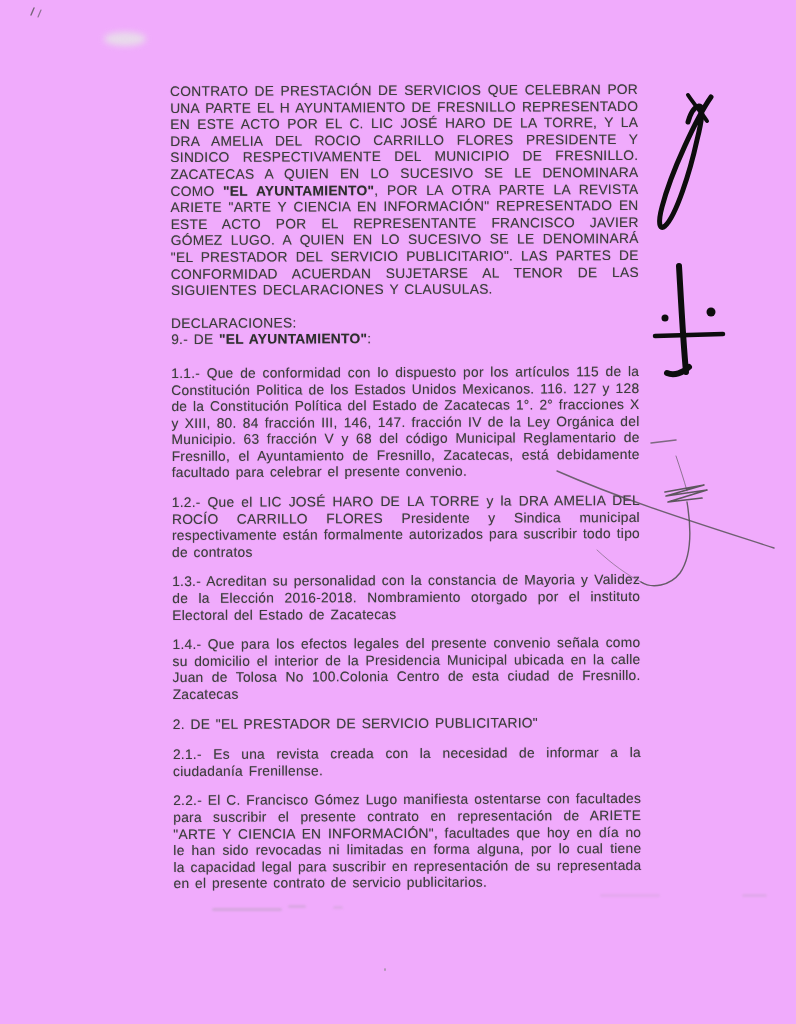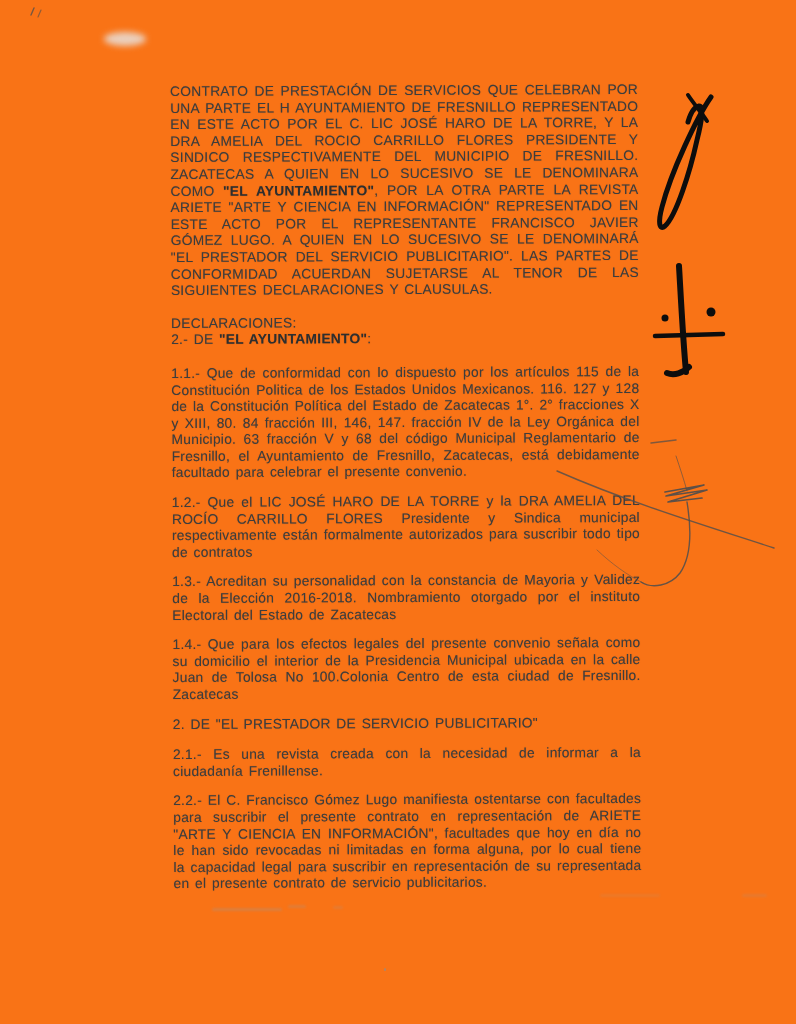--- a/index.html
+++ b/index.html
@@ -1,18 +1,18 @@
 <!DOCTYPE html>
 <html><head>
 <meta charset="utf-8">
 <style>
   html,body{margin:0;padding:0;background:#ffffff;}
   body{width:796px;height:1024px;position:relative;overflow:hidden;
        font-family:"Liberation Sans", sans-serif;}
-  .page{position:absolute;inset:0;background:#f97316;}
+  .page{position:absolute;inset:0;background:#f0abfc;}
 
   
   .doc{
     position:absolute;left:170px;top:84px;width:468px;
     color:#3d3d3d;
     font-size:13.8px;line-height:16.6px;
     letter-spacing:.25px;word-spacing:1.6px;
     text-align:justify;
     text-shadow:0 0 .9px rgba(60,60,60,.45);
     transform:rotate(-.25deg);
@@ -52,21 +52,21 @@
   <div class="streak" style="left:333px;top:906px;width:10px;height:3px;opacity:.2;"></div>
   <div class="streak" style="left:600px;top:894px;width:60px;height:3px;opacity:.14;"></div>
   <div class="streak" style="left:742px;top:894px;width:25px;height:3px;opacity:.18;"></div>
   <div class="dot" style="left:384px;top:968px;width:2px;height:3px;opacity:.7;"></div>
 
   <div class="doc">
 
     <p class="opening"><span>CONTRATO DE PRESTACIÓN DE SERVICIOS QUE CELEBRAN POR UNA PARTE EL H AYUNTAMIENTO DE FRESNILLO REPRESENTADO EN ESTE ACTO POR EL C. LIC JOSÉ HARO DE LA TORRE, Y LA DRA AMELIA DEL ROCIO CARRILLO FLORES PRESIDENTE Y SINDICO RESPECTIVAMENTE DEL MUNICIPIO DE FRESNILLO. ZACATECAS A QUIEN EN LO SUCESIVO SE LE DENOMINARA COMO </span><b>"EL AYUNTAMIENTO"</b><span>, POR LA OTRA PARTE LA REVISTA ARIETE "ARTE Y CIENCIA EN INFORMACIÓN" REPRESENTADO EN ESTE ACTO POR EL REPRESENTANTE FRANCISCO JAVIER GÓMEZ LUGO. A QUIEN EN LO SUCESIVO SE LE DENOMINARÁ "EL PRESTADOR DEL SERVICIO PUBLICITARIO". LAS PARTES DE CONFORMIDAD ACUERDAN SUJETARSE AL TENOR DE LAS SIGUIENTES DECLARACIONES Y CLAUSULAS.</span></p>
 
     <p class="h">DECLARACIONES:</p>
-    <p class="h-last"><span>2.- DE </span><b>"EL AYUNTAMIENTO"</b><span>:</span></p>
+    <p class="h-last"><span>9.- DE </span><b>"EL AYUNTAMIENTO"</b><span>:</span></p>
 
     <p>1.1.- Que de conformidad con lo dispuesto por los artículos 115 de la Constitución Politica de los Estados Unidos Mexicanos. 116. 127 y 128 de la Constitución Política del Estado de Zacatecas 1°. 2° fracciones X y XIII, 80. 84 fracción III, 146, 147. fracción IV de la Ley Orgánica del Municipio. 63 fracción V y 68 del código Municipal Reglamentario de Fresnillo, el Ayuntamiento de Fresnillo, Zacatecas, está debidamente facultado para celebrar el presente convenio.</p>
     <p>1.2.- Que el LIC JOSÉ HARO DE LA TORRE y la DRA AMELIA DEL ROCÍO CARRILLO FLORES Presidente y Sindica municipal respectivamente están formalmente autorizados para suscribir todo tipo de contratos</p>
     <p>1.3.- Acreditan su personalidad con la constancia de Mayoria y Validez de la Elección 2016-2018. Nombramiento otorgado por el instituto Electoral del Estado de Zacatecas</p>
     <p>1.4.- Que para los efectos legales del presente convenio señala como su domicilio el interior de la Presidencia Municipal ubicada en la calle Juan de Tolosa No 100.Colonia Centro de esta ciudad de Fresnillo. Zacatecas</p>
 
     <p class="sechead">2. DE "EL PRESTADOR DE SERVICIO PUBLICITARIO"</p>
 
     <p>2.1.- Es una revista creada con la necesidad de informar a la ciudadanía Frenillense.</p>
     <p>2.2.- El C. Francisco Gómez Lugo manifiesta ostentarse con facultades para suscribir el presente contrato en representación de ARIETE "ARTE Y CIENCIA EN INFORMACIÓN", facultades que hoy en día no le han sido revocadas ni limitadas en forma alguna, por lo cual tiene la capacidad legal para suscribir en representación de su representada en el presente contrato de servicio publicitarios.</p>

